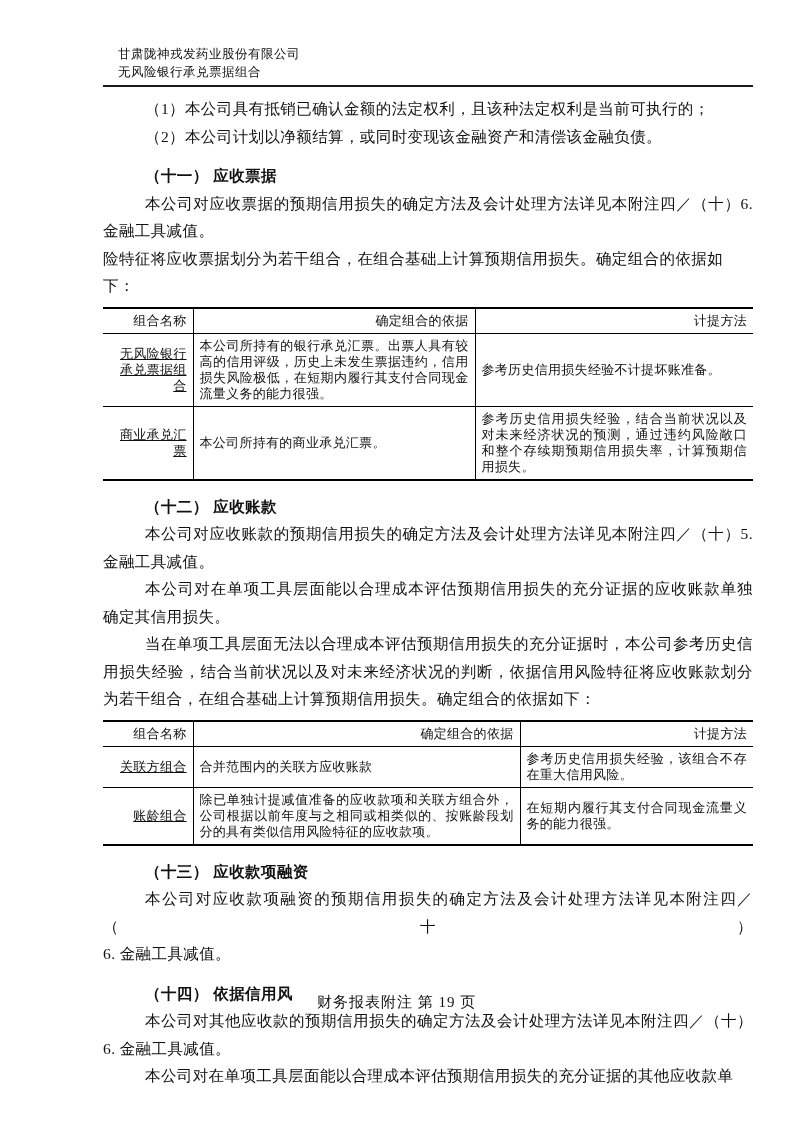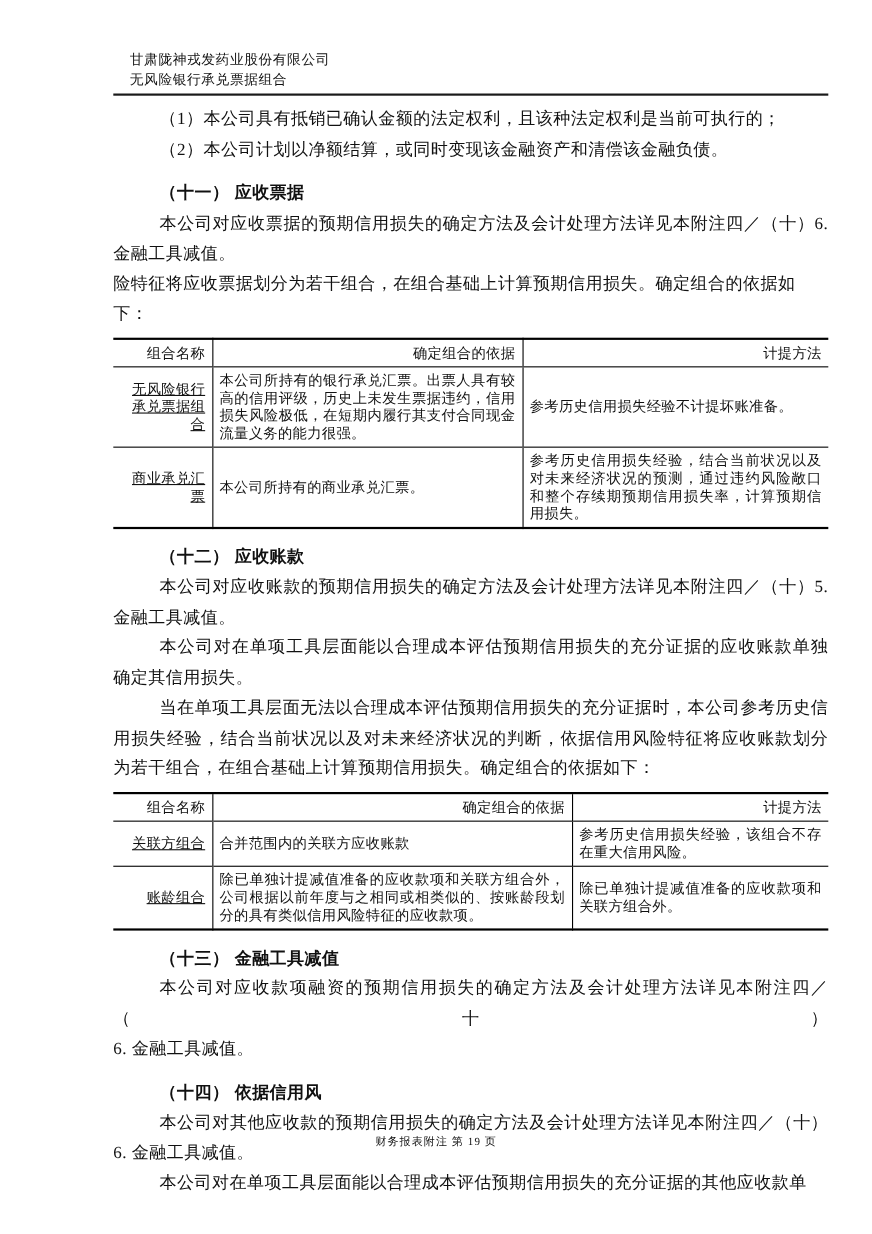--- a/index.html
+++ b/index.html
@@ -46,22 +46,22 @@
     vertical-align:middle; padding:4px 6px;
     font-weight:normal; word-break:break-all;
   }
   table.grid tr + tr th, table.grid tr + tr td { border-top:1px solid #000; }
   table.grid th + th, table.grid td + td { border-left:1px solid #000; }
   table.grid th { text-align:right; }
   td.c1 { text-align:right; padding-left:8px;text-decoration:underline; }
   td.c2, td.c3 { text-align:justify; }
   
   .ftr {
-    position:absolute; left:0; right:0; top:1031px;
-    text-align:center; font-size:10px; letter-spacing:1px;
+    position:absolute; left:0; right:0; top:993px;
+    text-align:center; font-size:15px; letter-spacing:1px;
   }
 </style>
 </head>
 <body>
 
 <div class="page">
 
   <header class="hdr">
     <div>甘肃陇神戎发药业股份有限公司</div>
     <div>无风险银行承兑票据组合</div>
@@ -136,26 +136,26 @@
         <th>计提方法</th>
       </tr>
       <tr>
         <td class="c1">关联方组合</td>
         <td class="c2">合并范围内的关联方应收账款</td>
         <td class="c3">参考历史信用损失经验，该组合不存在重大信用风险。</td>
       </tr>
       <tr>
         <td class="c1">账龄组合</td>
         <td class="c2">除已单独计提减值准备的应收款项和关联方组合外，公司根据以前年度与之相同或相类似的、按账龄段划分的具有类似信用风险特征的应收款项。</td>
-        <td class="c3">除已单独计提减值准备的应收款项和关联方组合外。</td>
+        <td class="c3">在短期内履行其支付合同现金流量义务的能力很强。</td>
       </tr>
     </tbody>
       </table>
 
-    <h3 class="h">（十三） 金融工具减值</h3>
+    <h3 class="h">（十三） 应收款项融资</h3>
     <p class="p">
       <span class="ln indent fill">本公司对应收款项融资的预期信用损失的确定方法及会计处理方法详见本附注四／（十）</span>
       <span class="ln">6. 金融工具减值。</span>
     </p>
 
     <h3 class="h">（十四） 依据信用风</h3>
     <p class="p">
       <span class="ln indent fill">本公司对其他应收款的预期信用损失的确定方法及会计处理方法详见本附注四／（十）</span>
       <span class="ln">6. 金融工具减值。</span>
     </p>

